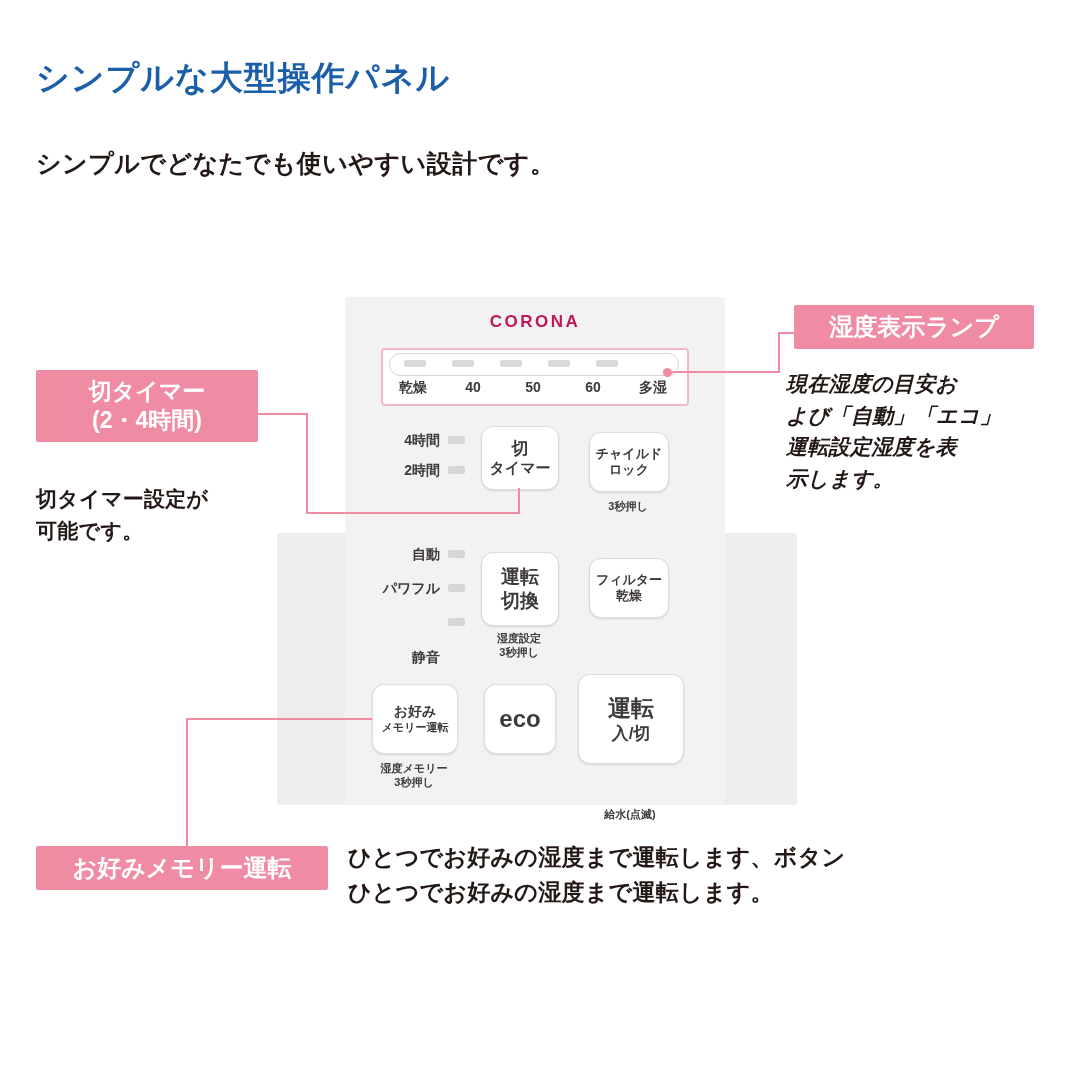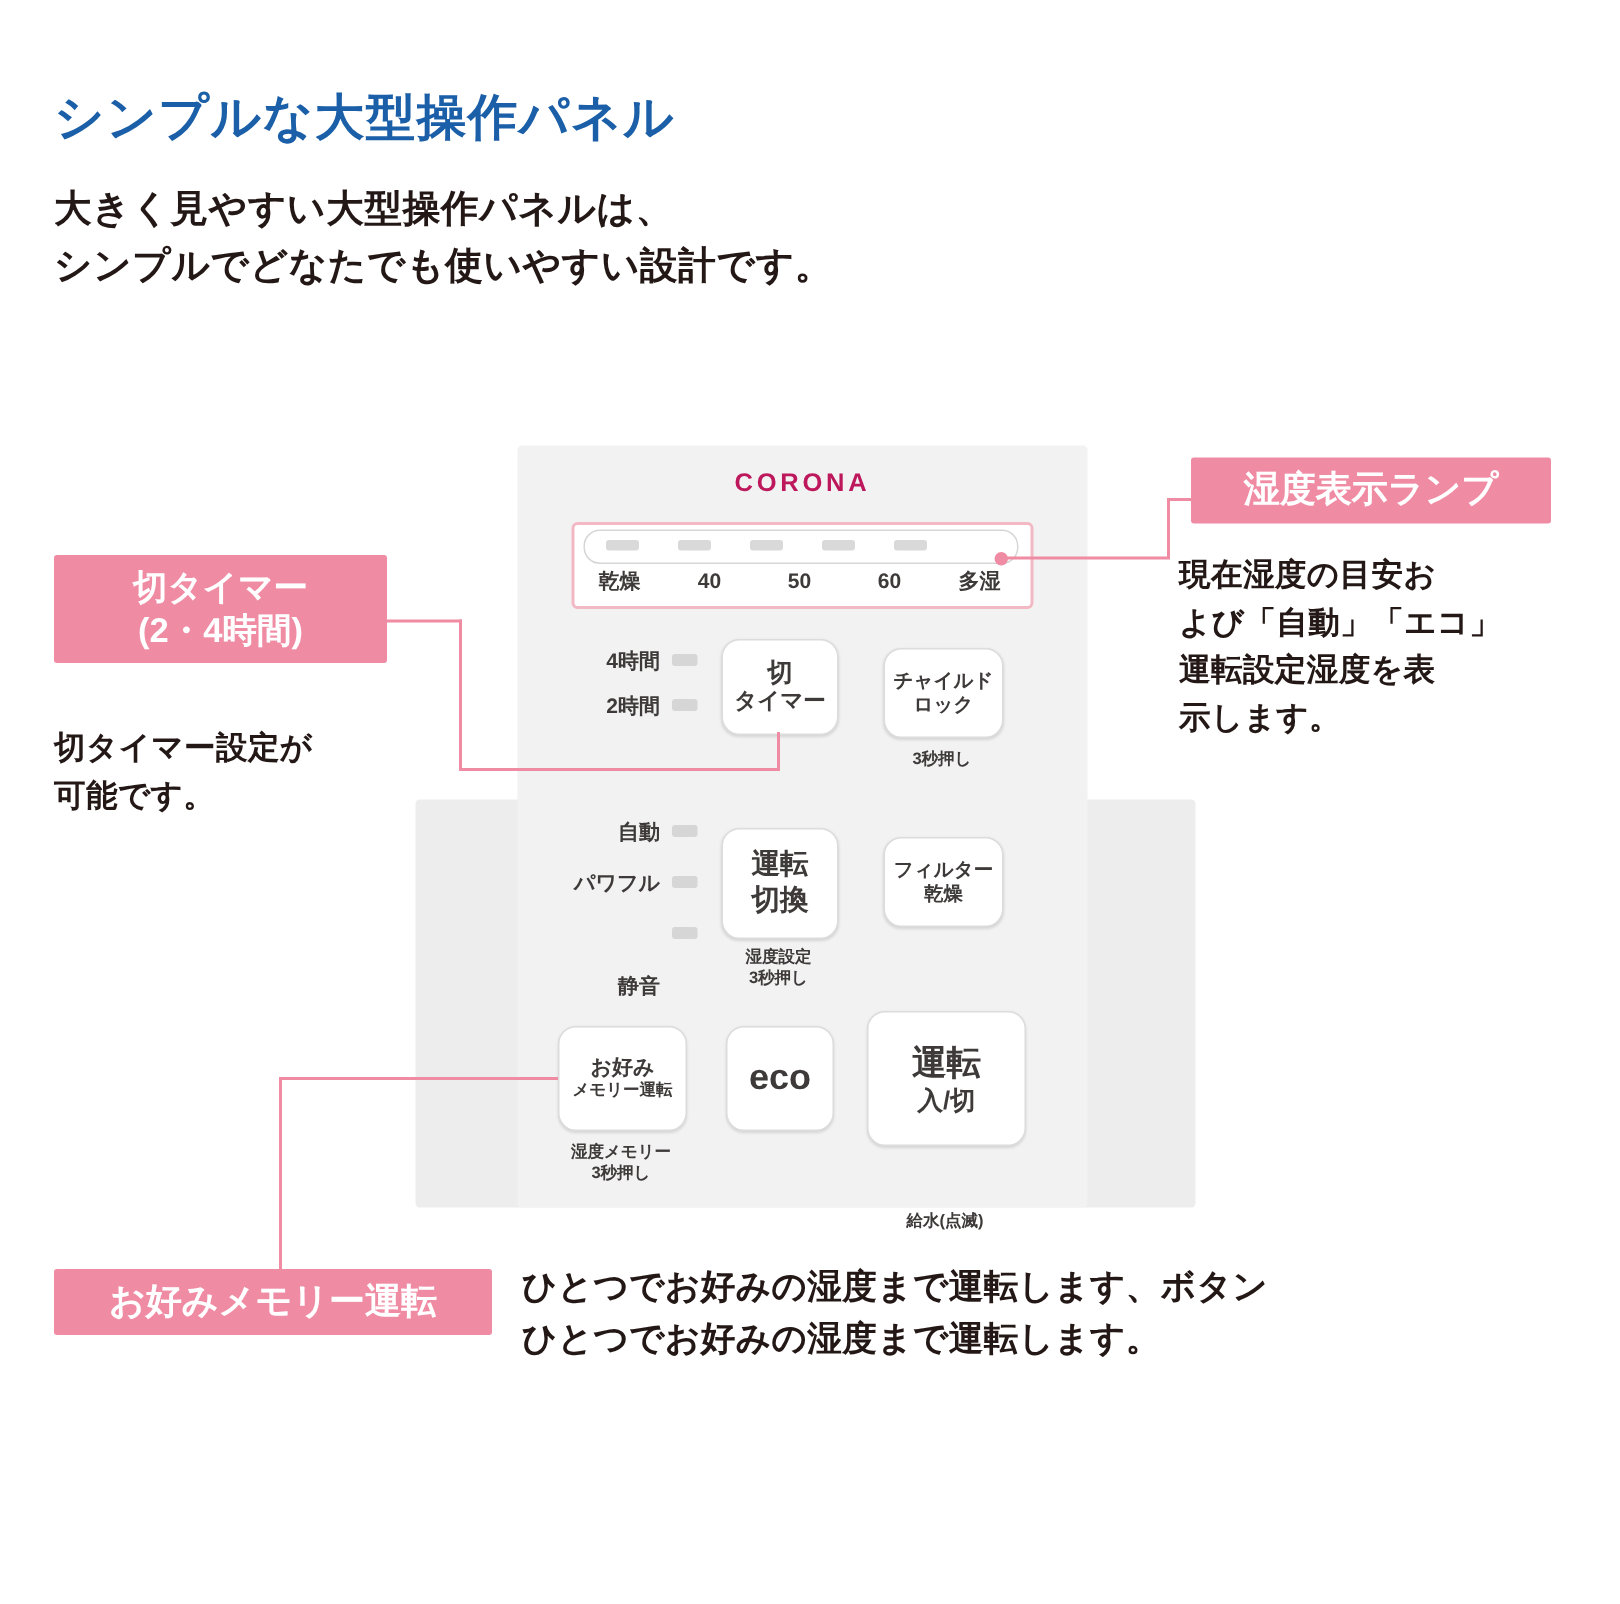--- a/index.html
+++ b/index.html
@@ -22,21 +22,21 @@
     left: 36px;
     top: 58px;
     width: 700px;
   }
   #heading .title {
     font-size: 33px;
     font-weight: bold;
     color: #1b5fa8;
     letter-spacing: 1px;
     line-height: 1.2;
-    margin: 0 0 22px 0;
+    margin: 0 0 8px 0;
   }
   #heading .lede {
     font-size: 25px;
     font-weight: bold;
     line-height: 1.55;
     color: #231815;
     margin: 0;
     letter-spacing: 0.5px;
   }
 
@@ -199,21 +199,21 @@
     border-radius: 50%;
     background: #ef8ca4;
   }
 </style>
 </head>
 <body>
 
 <div id="heading">
   <h1 class="title">シンプルな大型操作パネル</h1>
   <p class="lede">
-    <span>大きく見やすい大型操作パネルは、</span><br>
+    <br>
     <span>シンプルでどなたでも使いやすい設計です。</span>
   </p>
 </div>
 
 <div id="panel-lower"></div>
 <div id="panel"></div>
 
 <div class="brand">CORONA</div>
 
 <div id="hum-display"></div>
@@ -285,21 +285,21 @@
   <span class="l2" style="font-size:17px;">入/切</span>
 </div>
 <div class="sub" style="left:578px; top:808px; width:104px;">給水(点滅)</div>
 
 <div class="dot" style="left:663px; top:368px;"></div>
 <div class="conn h" style="left:669px; top:371px; width:109px;"></div>
 <div class="conn v" style="left:778px; top:332px; height:41px;"></div>
 <div class="conn h" style="left:778px; top:332px; width:22px;"></div>
 
 <div class="callout" style="left:794px; top:305px; width:240px; font-size:24px;">湿度表示ランプ</div>
-<div class="body-text" style="left:786px; top:368px; width:260px;">
+<div class="body-text" style="left:786px; top:368px; width:260px;font-style:italic;">
   <span>現在湿度の目安お</span><br>
   <span>よび「自動」「エコ」</span><br>
   <span>運転設定湿度を表</span><br>
   <span>示します。</span>
 </div>
 
 <div class="conn h" style="left:518px; top:512px; width:2px; height:2px;"></div>
 <div class="conn v" style="left:518px; top:488px; height:26px;"></div>
 <div class="conn h" style="left:306px; top:512px; width:214px;"></div>
 <div class="conn v" style="left:306px; top:413px; height:101px;"></div>

